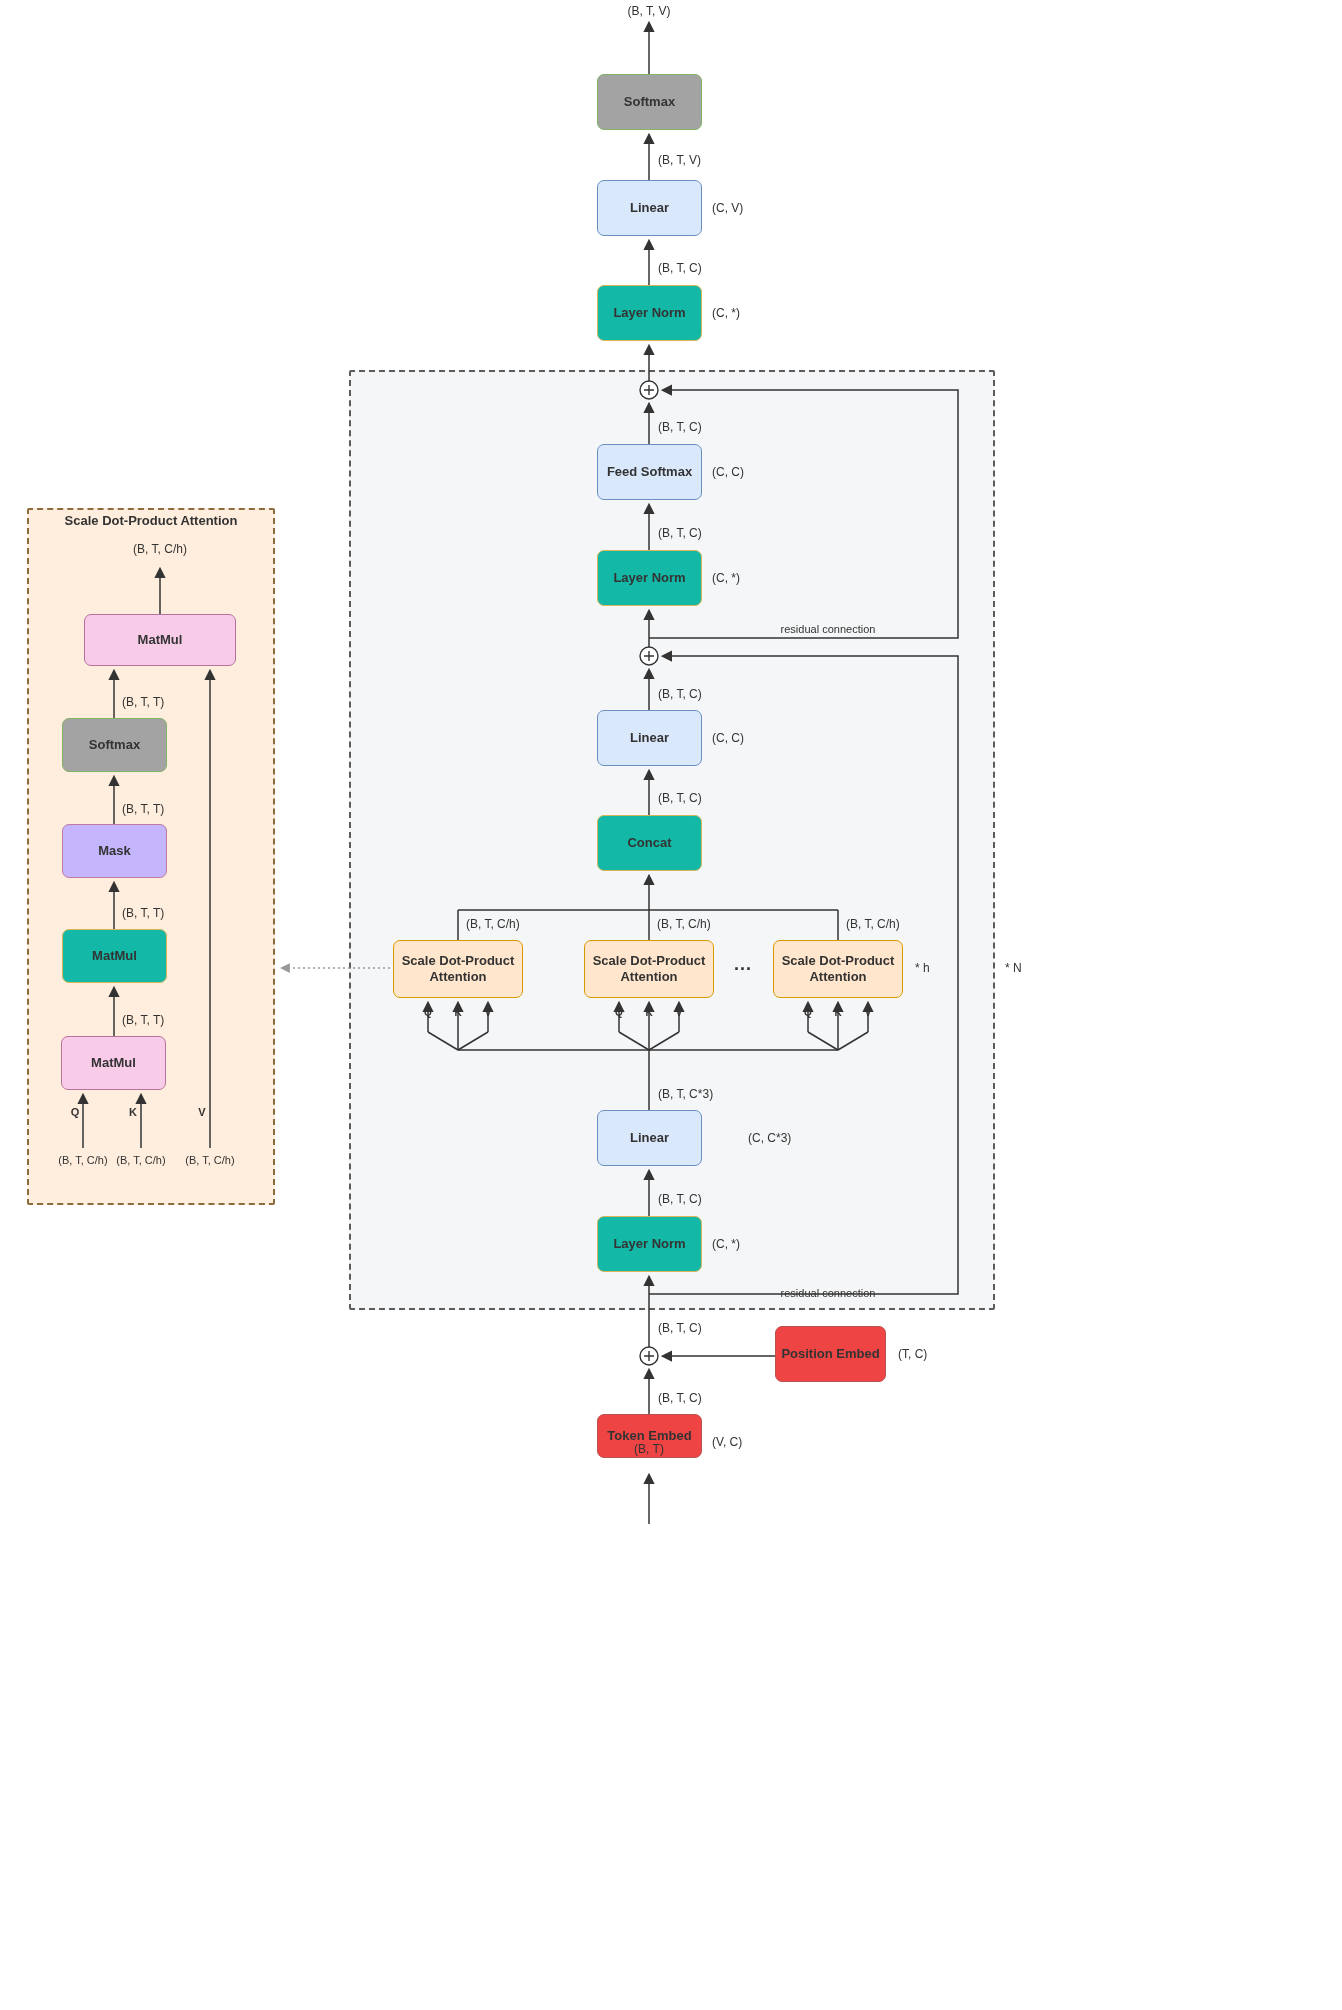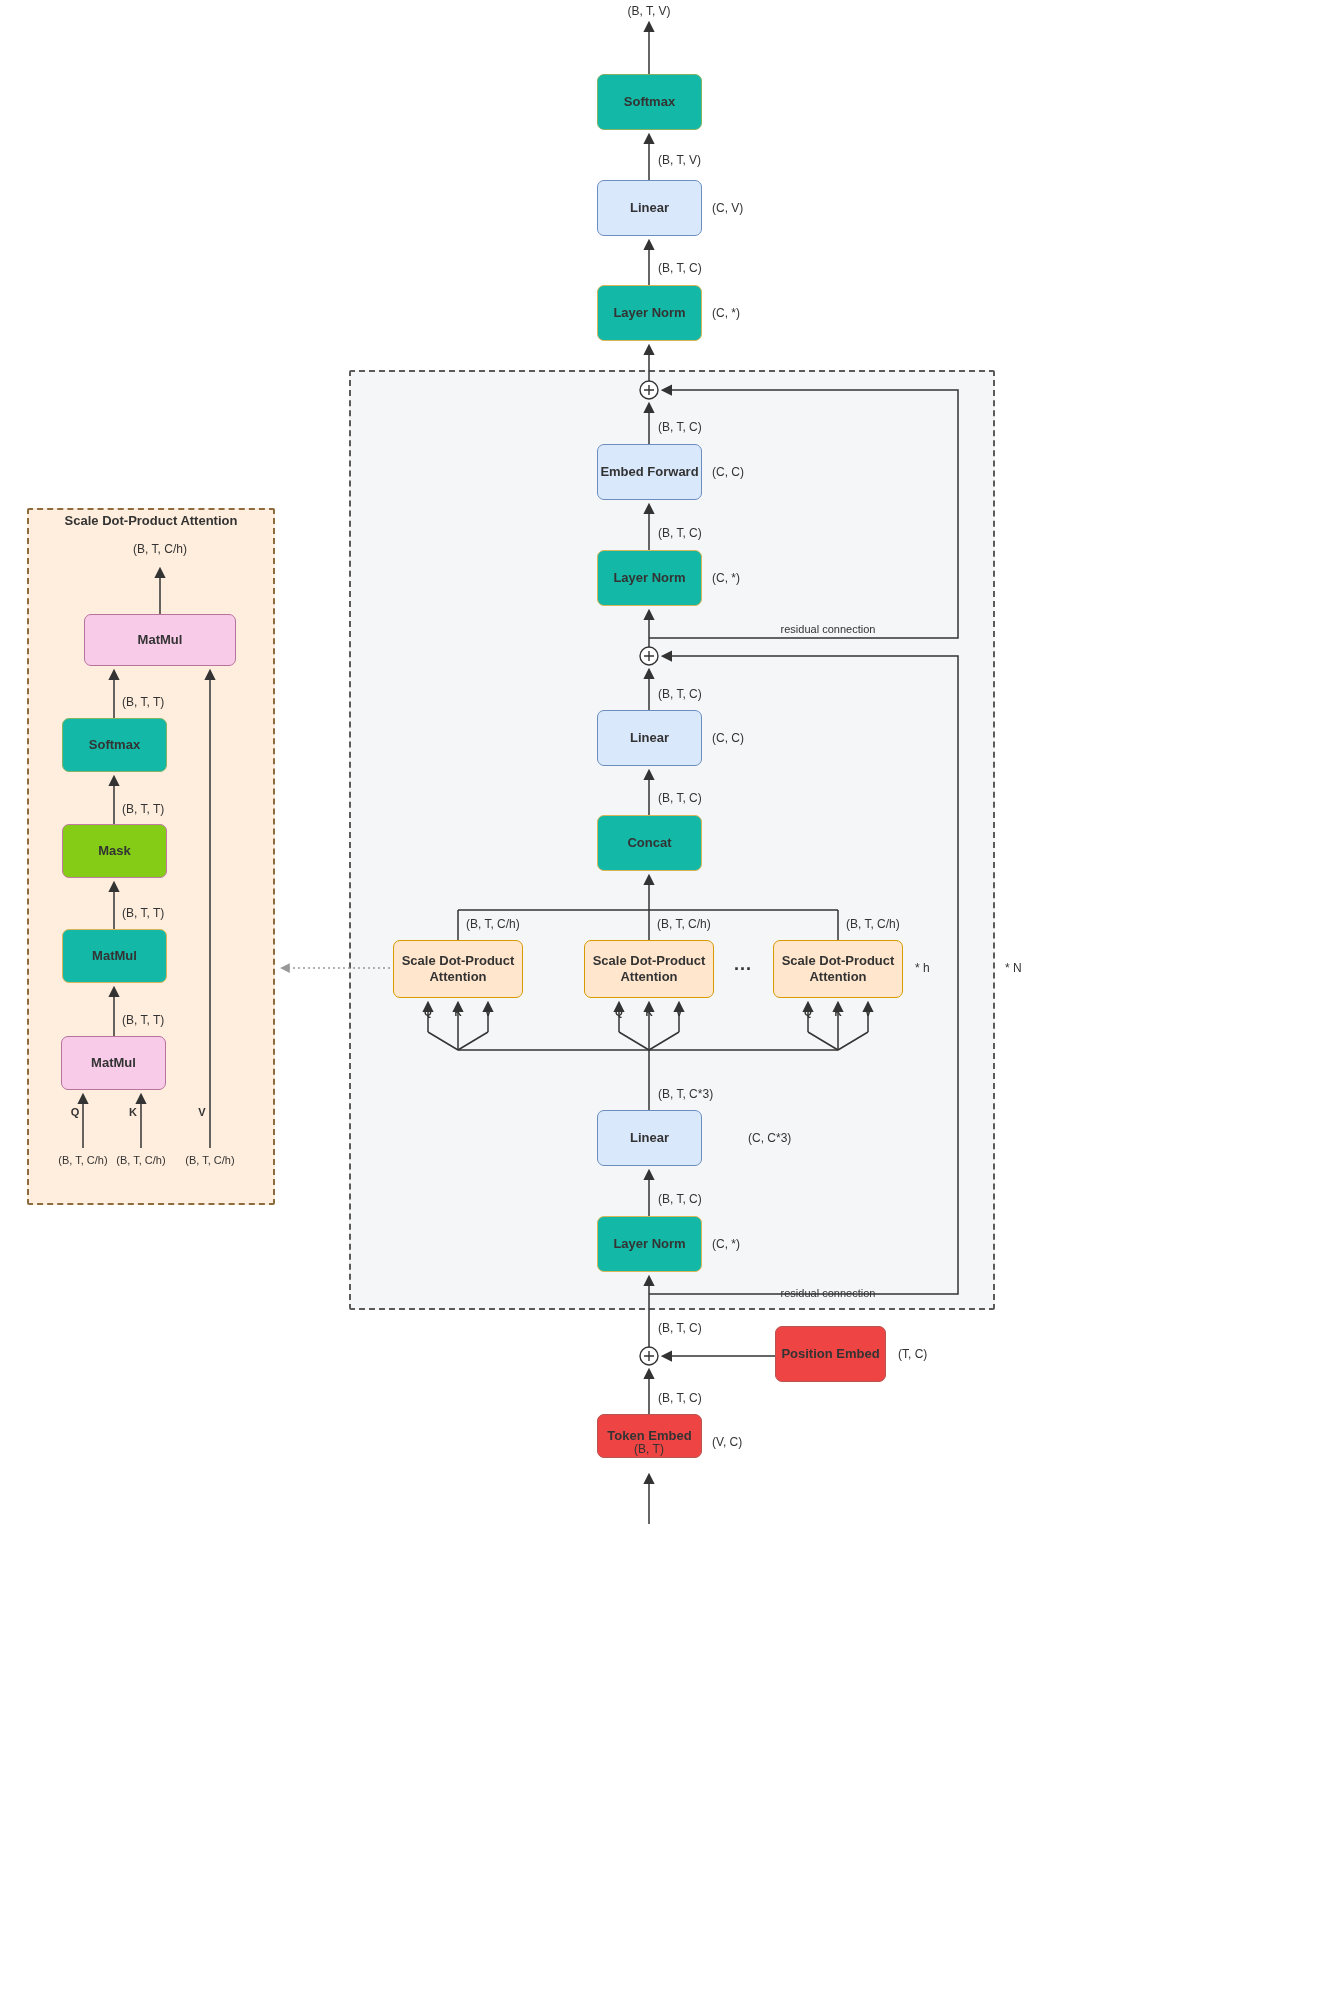--- a/index.html
+++ b/index.html
@@ -5,27 +5,27 @@
   * { margin:0; padding:0; box-sizing:border-box; }
   html,body { background:#ffffff; font-family:"Liberation Sans", sans-serif; }
   .canvas { position:relative; width:1342px; height:2010px; background:#ffffff; overflow:hidden; }
   .container { position:absolute; }
   .outer-block { background:#f5f6f7; border:2px dashed #5b5b5b; border-radius:2px; }
   .detail-block { background:#ffeedd; border:2px dashed #8d6b3d; border-radius:2px; }
   svg.wires { position:absolute; left:0; top:0; }
   .node { position:absolute; display:flex; align-items:center; justify-content:center;
           text-align:center; font-size:13px; font-weight:bold; color:#333;
           border-radius:7px; border:1.5px solid #333; padding:2px; line-height:1.25; }
-  .green  { background:#14b8a6; border-color:#82b366; }
+  .green  { background:#a3a3a3; border-color:#82b366; }
   .blue   { background:#dae8fc; border-color:#6c8ebf; }
   .yellow { background:#14b8a6; border-color:#d6b656; }
   .tan    { background:#ffe6cc; border-color:#d79b00; }
   .salmon { background:#ef4444; border-color:#b85450; }
   .pink   { background:#f8cbe8; border-color:#b5739d; }
-  .pinklight { background:#84cc16; border-color:#c27ba0; }
+  .pinklight { background:#c4b5fd; border-color:#c27ba0; }
   .lbl { position:absolute; font-size:12px; color:#333; white-space:nowrap; line-height:14px; }
   .center { text-align:center; }
   .small { font-size:11px; }
   .qkv { position:absolute; font-size:10px; font-weight:bold; color:#333; text-align:center; line-height:12px; }
   .title { font-weight:bold; font-size:13px; color:#333; }
   .dots { font-size:18px; font-weight:bold; letter-spacing:1px; line-height:18px; }
 </style>
 </head>
 <body>
 
@@ -122,21 +122,21 @@
     </g>
     <g stroke="#333" stroke-width="1.4" fill="#ffffff">
       <circle cx="649" cy="1356" r="9"></circle>
       <path d="M644 1356 H654 M649 1351 V1361" fill="none"></path>
     </g>
   </svg>
 
   <div class="node green" style="left:597px;top:74px;width:105px;height:56px">Softmax</div>
   <div class="node blue" style="left:597px;top:180px;width:105px;height:56px">Linear</div>
   <div class="node yellow" style="left:597px;top:285px;width:105px;height:56px">Layer Norm</div>
-  <div class="node blue" style="left:597px;top:444px;width:105px;height:56px">Embed Forward</div>
+  <div class="node blue" style="left:597px;top:444px;width:105px;height:56px">Feed Softmax</div>
   <div class="node yellow" style="left:597px;top:550px;width:105px;height:56px">Layer Norm</div>
   <div class="node blue" style="left:597px;top:710px;width:105px;height:56px">Linear</div>
   <div class="node yellow" style="left:597px;top:815px;width:105px;height:56px">Concat</div>
   <div class="node tan" style="left:393px;top:940px;width:130px;height:58px">Scale Dot-Product Attention</div>
   <div class="node tan" style="left:584px;top:940px;width:130px;height:58px">Scale Dot-Product Attention</div>
   <div class="node tan" style="left:773px;top:940px;width:130px;height:58px">Scale Dot-Product Attention</div>
   <div class="node blue" style="left:597px;top:1110px;width:105px;height:56px">Linear</div>
   <div class="node yellow" style="left:597px;top:1216px;width:105px;height:56px">Layer Norm</div>
   <div class="node salmon" style="left:775px;top:1326px;width:111px;height:56px">Position Embed</div>
   <div class="node salmon" style="left:597px;top:1414px;width:105px;height:44px">Token Embed</div>

